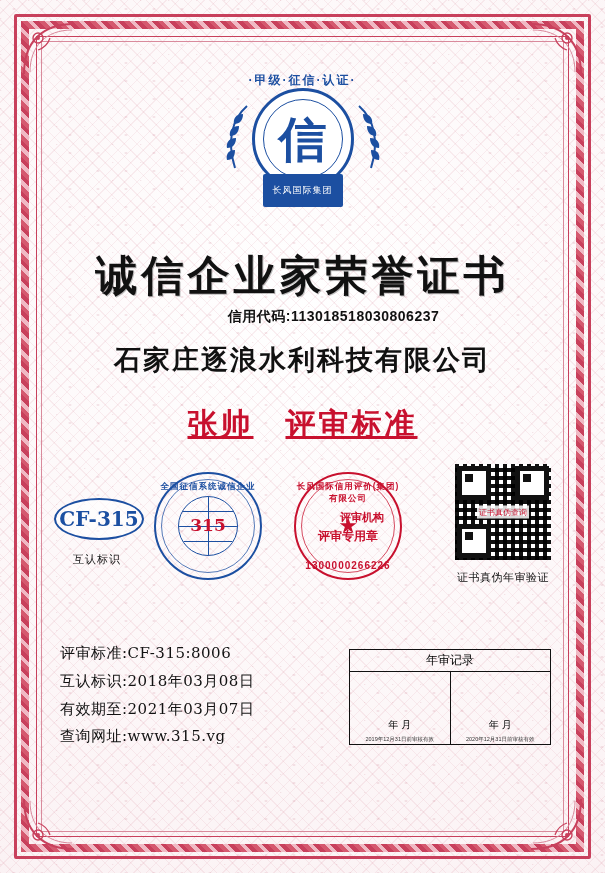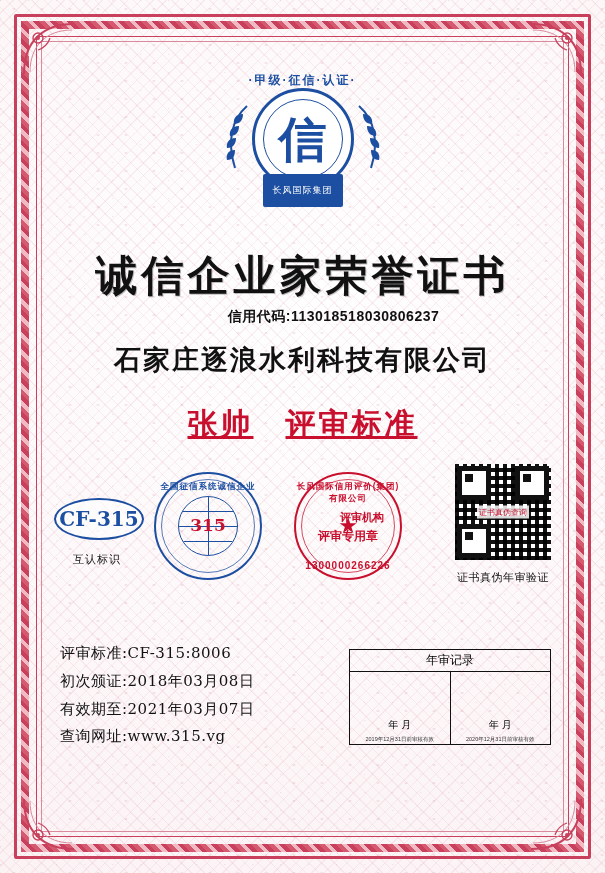--- a/index.html
+++ b/index.html
@@ -559,21 +559,21 @@
               <i></i>
             </div>
           <div class="qr-label">证书真伪查询</div>
         </div>
         <div class="qr-caption">证书真伪年审验证</div>
       </div>
     </div>
 
     <div class="info-list">
       <div>评审标准:CF-315:8006</div>
-      <div>初次颁证:2018年03月08日</div>
+      <div>互认标识:2018年03月08日</div>
       <div>有效期至:2021年03月07日</div>
       <div>查询网址:www.315.vg</div>
     </div>
 
     <div class="audit-box">
       <div class="audit-title">年审记录</div>
       <div class="audit-cells">
         <div class="audit-cell">
           <div class="ym">年  月</div>
           <div class="note">2019年12月31日前审核有效</div>

